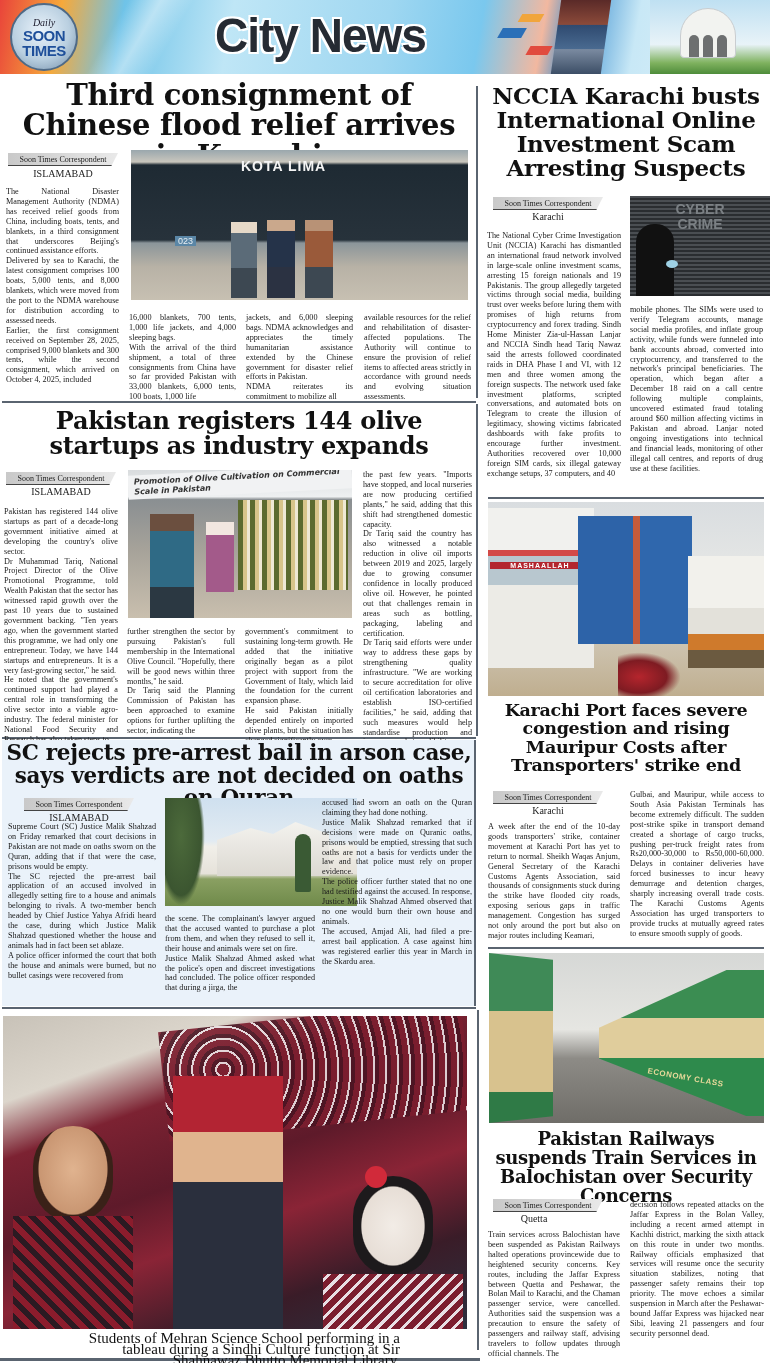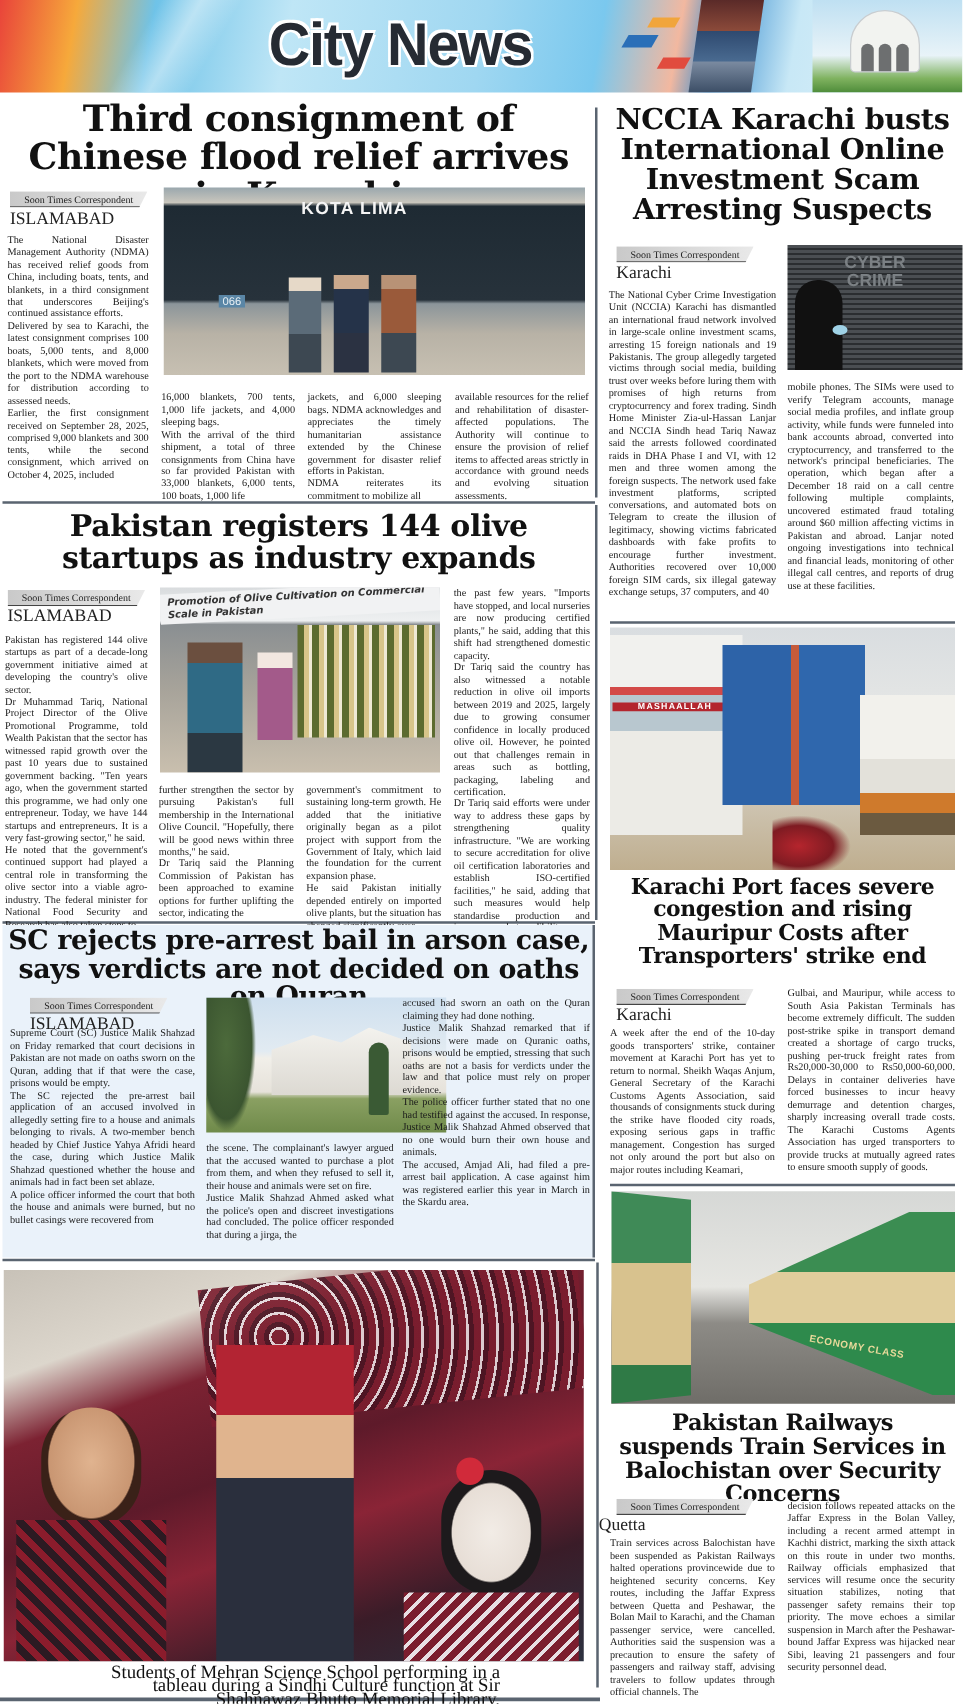--- a/index.html
+++ b/index.html
@@ -16,31 +16,36 @@
 .logo .t{font-size:15px;font-weight:bold;color:#1e4f9a;line-height:15px;letter-spacing:-0.5px}
 .citynews{left:215px;top:8px;font-family:"Liberation Sans",sans-serif;font-weight:bold;font-size:46px;color:#262b33;
   letter-spacing:-1px;text-shadow:2px 2px 0 #fff,-2px -2px 0 #fff,2px -2px 0 #fff,-2px 2px 0 #fff;transform:scaleY(1.05)}
 .portraits{left:556px;top:0;width:50px;height:74px;background:linear-gradient(180deg,#5a2a28 0%,#8b4a3a 33%,#2f4a70 34%,#496a90 66%,#7a8aa0 67%,#3c4e66 100%);transform:skewX(-8deg)}
 .mazar{left:650px;top:0;width:120px;height:74px;background:linear-gradient(180deg,#bfe0f2 0%,#e8f3f8 60%,#7fb25f 85%,#4e8c3a 100%)}
 .dome{left:680px;top:8px;width:56px;height:50px;background:#f2f3f0;border-radius:28px 28px 4px 4px;border:1px solid #c9cdd0}
 .dome .arch{position:absolute;bottom:0;width:10px;height:22px;background:#6d6f70;border-radius:5px 5px 0 0}
 .headline{font-family:"DejaVu Serif","Liberation Serif",serif;color:#111;text-align:center;line-height:1.05;letter-spacing:-0.3px}
 .byline{position:absolute;width:110px;height:13px;background:linear-gradient(90deg,#c9c9c9,#e9e9e9);
   font-size:8px;text-align:center;line-height:13px;color:#222;clip-path:polygon(0 0,100% 0,94% 100%,0 100%);border-bottom:1px solid #444}
-.loc{position:absolute;width:110px;font-size:14px;text-align:left;color:#222}
+.loc{position:absolute;width:110px;font-size:10px;text-align:center;color:#222}
 .col{position:absolute;font-size:8.2px;line-height:9.9px;text-align:justify;color:#1a1a1a}
 .hr{position:absolute;height:2px;background:#5a6470}
 .vr{position:absolute;width:2px;background:#5a6470}
 .img{position:absolute;overflow:hidden}
 .caption{font-size:15px;text-align:right;line-height:11px;color:#111}
 </style>
 </head>
 <body>
 
 <div class="abs masthead">
+  <div class="abs logo">
+    <span class="d">Daily</span>
+    <span class="s">SOON</span>
+    <span class="t">TIMES</span>
+  </div>
   <div class="abs" style="left:80px;top:0;width:120px;height:74px;background:linear-gradient(120deg,rgba(255,255,255,0) 30%,rgba(255,255,255,.45) 50%,rgba(255,255,255,0) 70%)"></div>
   <div class="abs citynews">City News</div>
   <div class="abs" style="left:500px;top:28px;width:24px;height:10px;background:#2a6fb8;transform:skewX(-30deg)"></div>
   <div class="abs" style="left:520px;top:14px;width:22px;height:8px;background:#f1a53c;transform:skewX(-30deg)"></div>
   <div class="abs" style="left:528px;top:46px;width:22px;height:9px;background:#e14b3e;transform:skewX(-30deg)"></div>
   <div class="abs portraits"></div>
   <div class="abs mazar"></div>
   <div class="abs dome">
     <span class="arch" style="left:8px"></span>
       <span class="arch" style="left:22px"></span>
@@ -56,21 +61,21 @@
 <div class="hr" style="left:488px;top:947px;width:276px"></div>
 <div class="vr" style="left:477px;top:1010px;height:340px"></div>
 <div class="hr" style="left:0;top:1358px;width:480px;height:3px"></div>
 
 <article>
   <h1 class="abs headline" style="left:4px;top:80px;width:470px;font-size:29px">Third consignment of Chinese flood relief arrives in Karachi</h1>
   <div class="byline" style="left:8px;top:153px">Soon Times Correspondent</div>
   <div class="loc" style="left:8px;top:168px">ISLAMABAD</div>
   <div class="img" style="left:131px;top:150px;width:337px;height:150px;background:linear-gradient(180deg,#9aa7ad 0%,#c9c6bd 8%,#1e2a33 10%,#27323b 60%,#8b959a 62%,#b8b2a6 78%,#c7c0b2 100%)">
     <div class="abs" style="left:110px;top:8px;color:#f4f4f4;font-family:'Liberation Sans',sans-serif;font-weight:bold;font-size:14px;letter-spacing:1px">KOTA LIMA</div>
-    <div class="abs" style="left:44px;top:86px;color:#e6eef3;font-family:'Liberation Sans',sans-serif;font-size:9px;background:#5a86a6;padding:0 3px">066</div>
+    <div class="abs" style="left:44px;top:86px;color:#e6eef3;font-family:'Liberation Sans',sans-serif;font-size:9px;background:#5a86a6;padding:0 3px">023</div>
     <div class="abs" style="left:100px;top:72px;width:26px;height:76px;background:linear-gradient(180deg,#e6d9c8 0 14%,#5b6b78 14% 60%,#3d4852 60%)"></div>
     <div class="abs" style="left:136px;top:70px;width:28px;height:78px;background:linear-gradient(180deg,#caa88c 0 14%,#253349 14% 60%,#2b3242 60%)"></div>
     <div class="abs" style="left:174px;top:70px;width:28px;height:78px;background:linear-gradient(180deg,#b89276 0 14%,#9a5a3a 14% 60%,#3d4852 60%)"></div>
   </div>
   <div class="col" style="left:6px;top:187px;width:113px;white-space:pre-line">The National Disaster Management Authority (NDMA) has received relief goods from China, including boats, tents, and blankets, in a third consignment that underscores Beijing's continued assistance efforts.
 Delivered by sea to Karachi, the latest consignment comprises 100 boats, 5,000 tents, and 8,000 blankets, which were moved from the port to the NDMA warehouse for distribution according to assessed needs.
 Earlier, the first consignment received on September 28, 2025, comprised 9,000 blankets and 300 tents, while the second consignment, which arrived on October 4, 2025, included</div>
   <div class="col" style="left:129px;top:313px;width:107px;white-space:pre-line">16,000 blankets, 700 tents, 1,000 life jackets, and 4,000 sleeping bags.
 With the arrival of the third shipment, a total of three consignments from China have so far provided Pakistan with 33,000 blankets, 6,000 tents, 100 boats, 1,000 life</div>
   <div class="col" style="left:246px;top:313px;width:107px;white-space:pre-line">jackets, and 6,000 sleeping bags. NDMA acknowledges and appreciates the timely humanitarian assistance extended by the Chinese government for disaster relief efforts in Pakistan.

